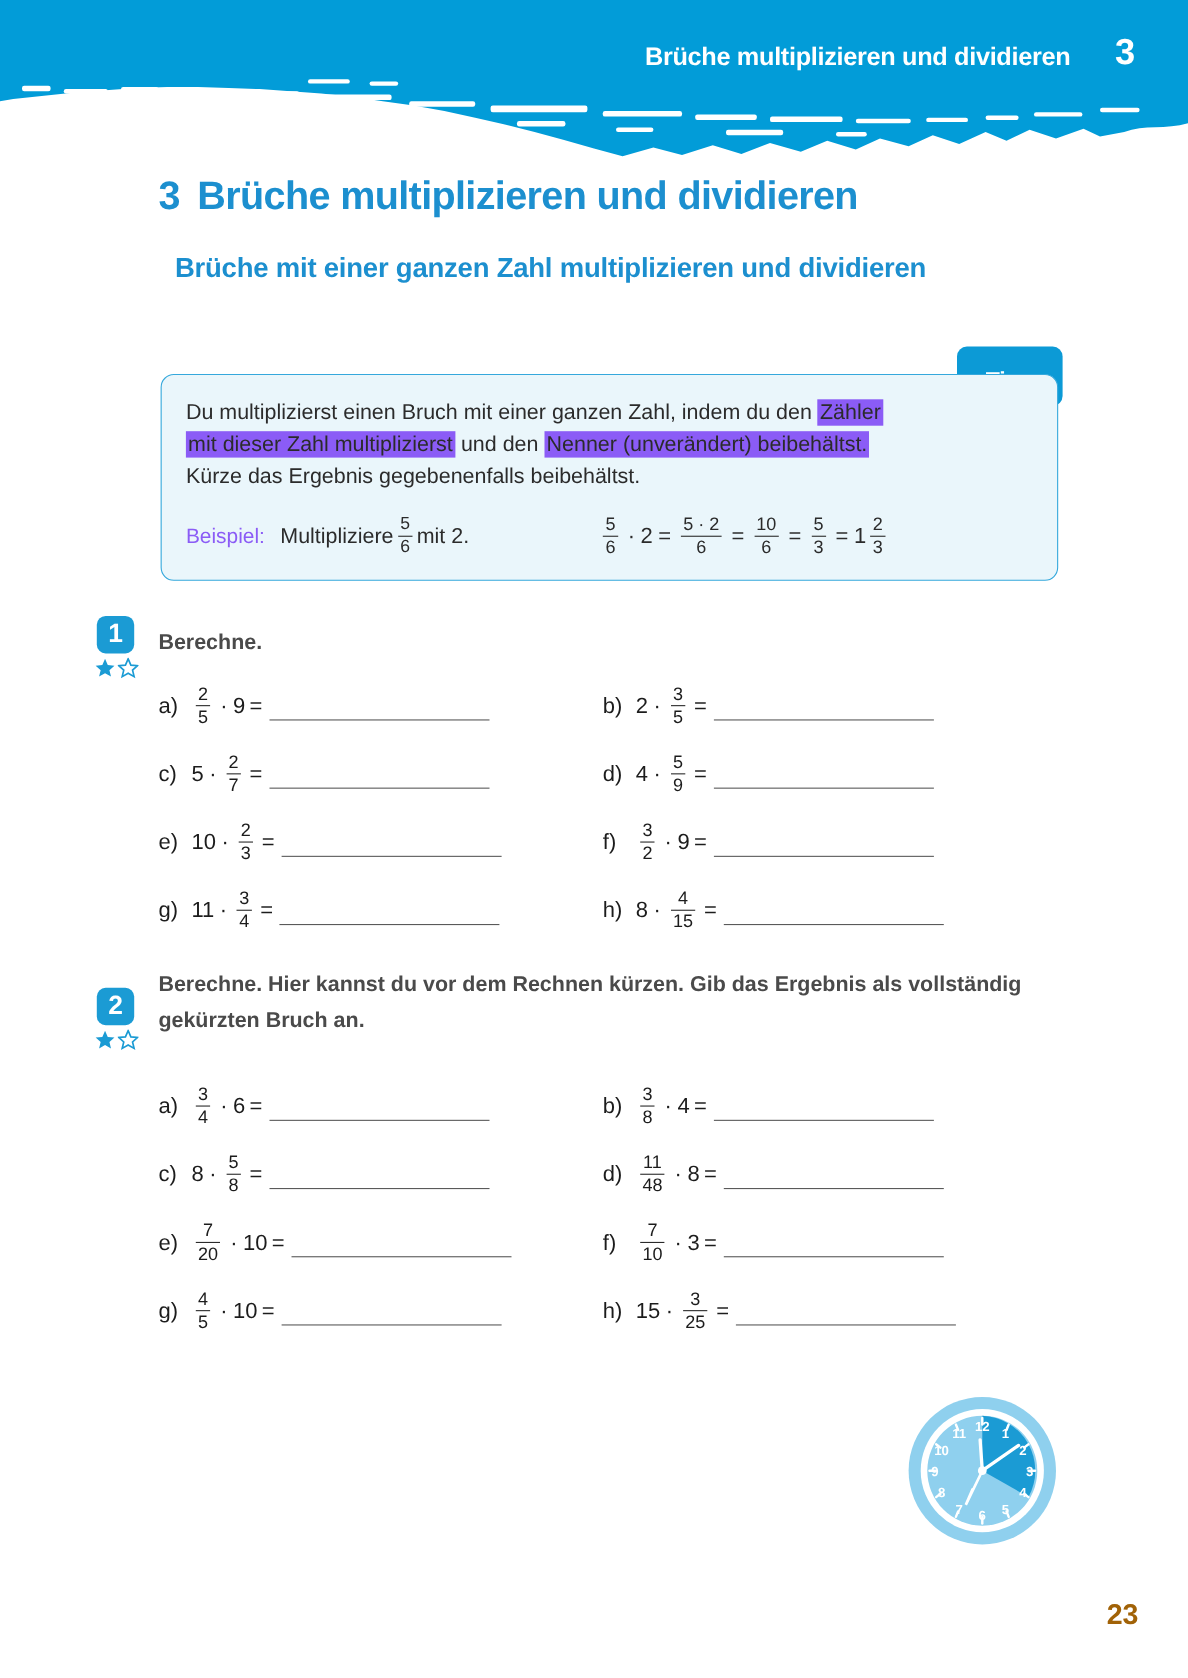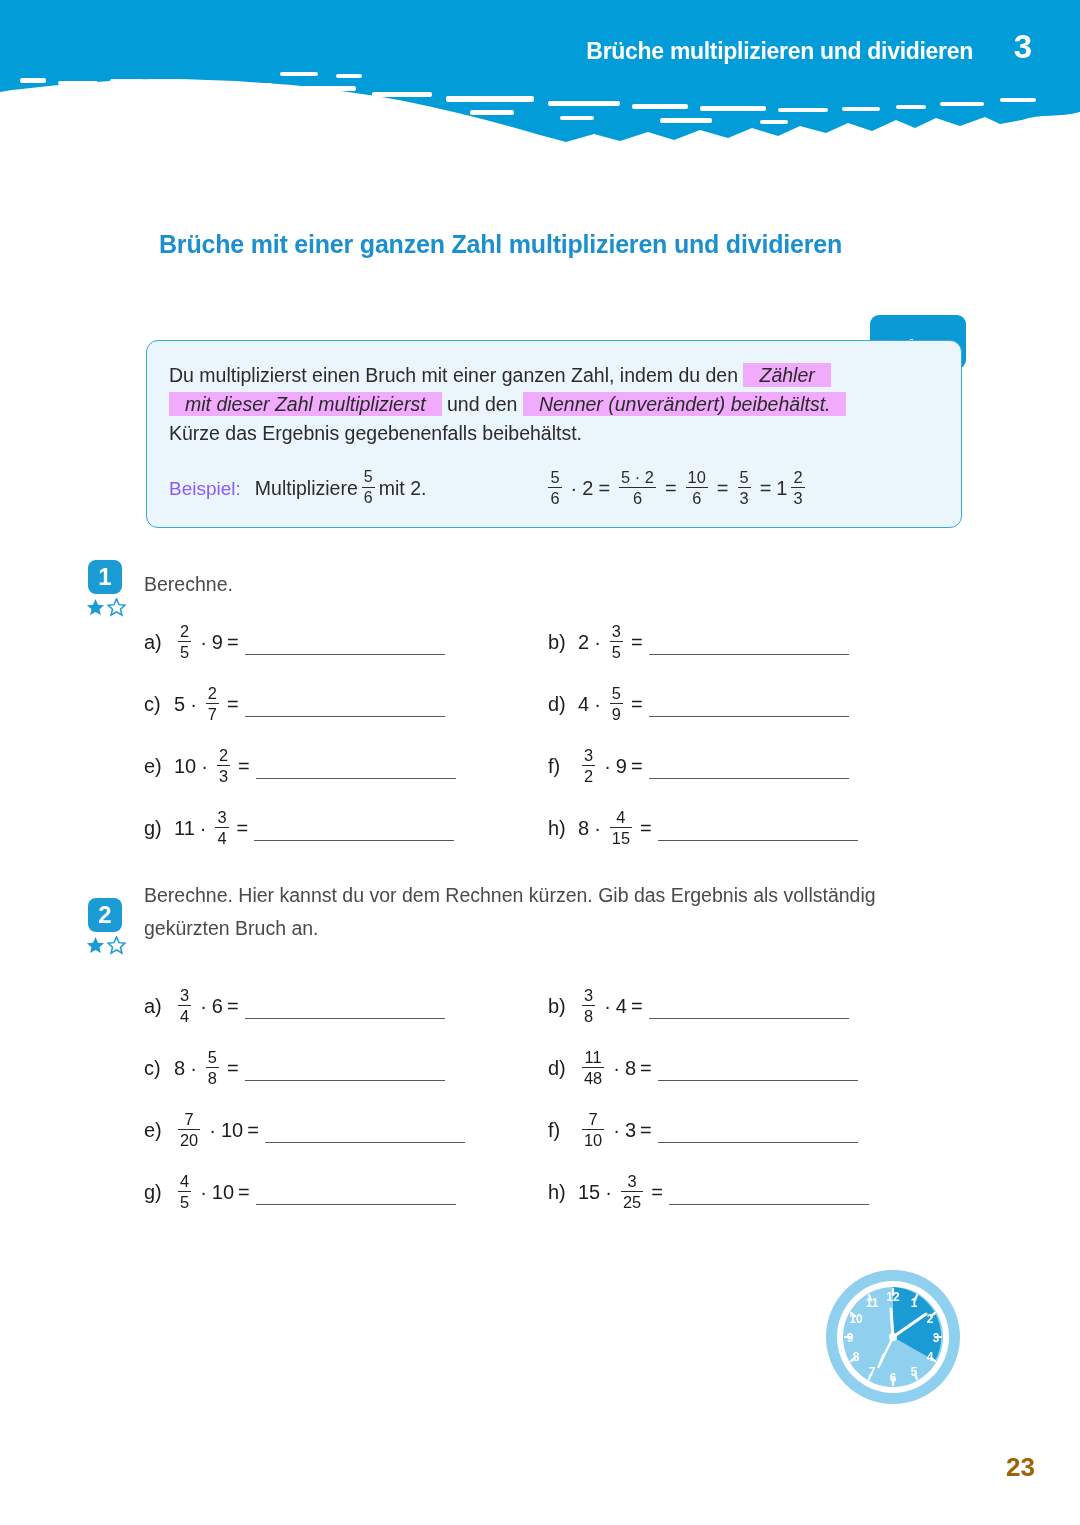--- a/index.html
+++ b/index.html
@@ -52,21 +52,21 @@
   }
   .tip-box{
     position:absolute;left:0;top:25px;width:816px;
     background:#eaf6fb;border:1.5px solid #35a8dc;border-radius:12px;
     box-sizing:border-box;
     padding:20px 22px 20px 22px;
     min-height:160px;
     z-index:2;
   }
   .tip-line{font-size:19.5px;line-height:29px;color:#2b2b2b;}
-  .hl{background:#f0abfc;padding:1px 16px;font-style:italic;}
+  .hl{background:#8b5cf6;padding:1px 2px;}
   .example-row{display:flex;align-items:center;margin-top:22px;}
   .beispiel-label{color:#8b5cf6;font-weight:normal;font-size:19px;margin-right:14px;}
   .example-text{font-size:19.5px;color:#2b2b2b;display:flex;align-items:center;}
   .example-eq{margin-left:118px;display:flex;align-items:center;font-size:20px;color:#2b2b2b;}
 
   
   .frac{display:inline-flex;flex-direction:column;align-items:center;
         vertical-align:middle;margin:0 4px;line-height:1;position:relative;top:-1px;}
   .frac .num{font-size:0.82em;padding:0 2px;}
   .frac .bar{display:block;height:1.4px;background:#2b2b2b;width:100%;min-width:13px;margin:1.5px 0;}
@@ -75,21 +75,21 @@
   .mixed{display:inline-flex;align-items:center;}
 
   
   .ex-badge{
     position:absolute;width:34px;height:34px;border-radius:8px;
     background:#1b9bd4;color:#fff;font-size:24px;font-weight:bold;
     display:flex;align-items:center;justify-content:center;
   }
   .ex-stars{position:absolute;display:flex;gap:2px;}
   .ex-stars svg{display:block;}
-  .ex-instr{position:absolute;font-size:19.5px;font-weight:normal;color:#4a4a4a;line-height:33px;}
+  .ex-instr{position:absolute;font-size:19.5px;font-weight:bold;color:#4a4a4a;line-height:33px;}
 
   .item{position:absolute;display:flex;align-items:center;font-size:20px;color:#1c1c1c;white-space:nowrap;}
   .item .lbl{width:30px;display:inline-block;}
   .item .eq{margin:0 6px 0 4px;}
   .ansline{display:inline-block;height:1.6px;background:#5a5a5a;position:relative;top:12px;}
 
   
   .clock{position:absolute;left:818px;top:1262px;}
 
   
@@ -136,20 +136,23 @@
         <rect x="660" y="118" width="52" height="5" rx="2"></rect>
         <rect x="760" y="120" width="28" height="4" rx="2"></rect>
         <rect x="280" y="72" width="38" height="4" rx="2"></rect>
         <rect x="336" y="74" width="26" height="4" rx="2"></rect>
       </g>
     </svg>
     <div class="running-head">Brüche multiplizieren und dividieren</div>
     <div class="running-chapter">3</div>
   </div>
 
+  <div class="chapter-title">
+    <span class="num">3</span><span>Brüche multiplizieren und dividieren</span>
+  </div>
   <div class="section-title">Brüche mit einer ganzen Zahl multiplizieren und dividieren</div>
 
   <div class="tip-wrap">
     <div class="tip-tab">Tipp</div>
     <div class="tip-box">
       <div class="tip-line">
         <span>Du multiplizierst einen Bruch mit einer ganzen Zahl, indem du den </span><span class="hl">Zähler</span><br>
         <span class="hl">mit dieser Zahl multiplizierst</span><span> und den </span><span class="hl">Nenner (unverändert) beibehältst.</span><br>
         <span>Kürze das Ergebnis gegebenenfalls beibehältst.</span>
       </div>

